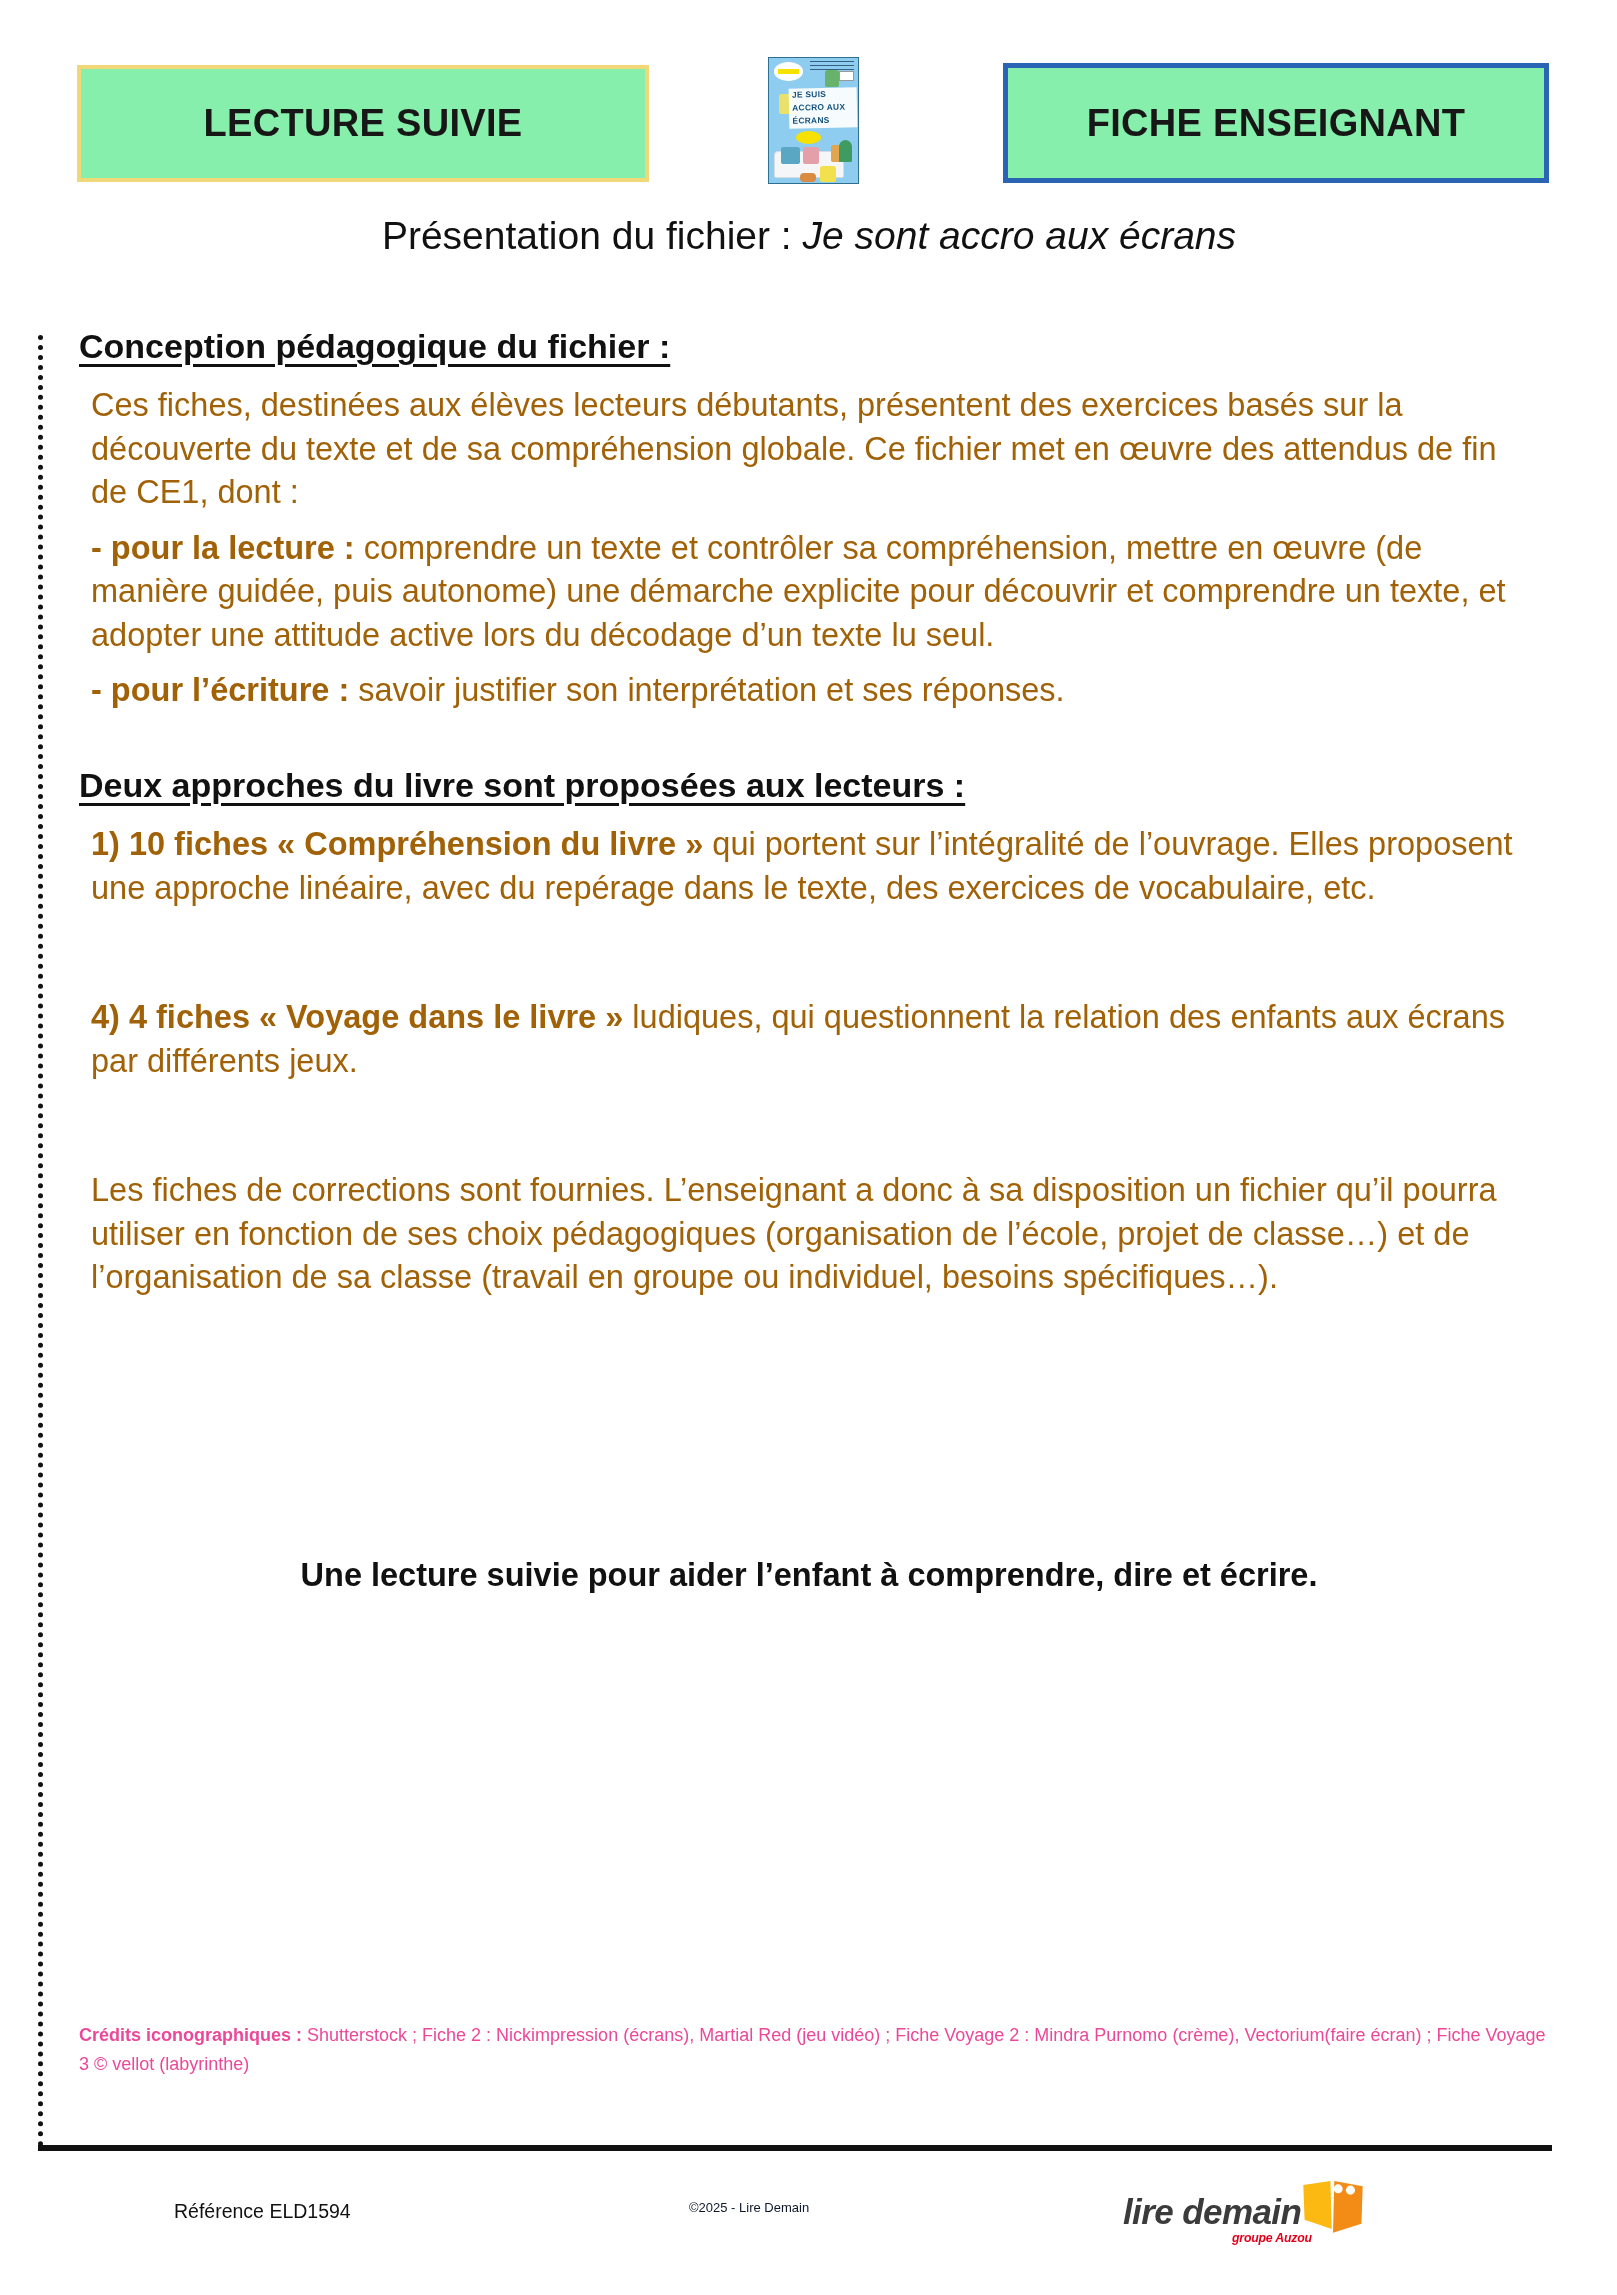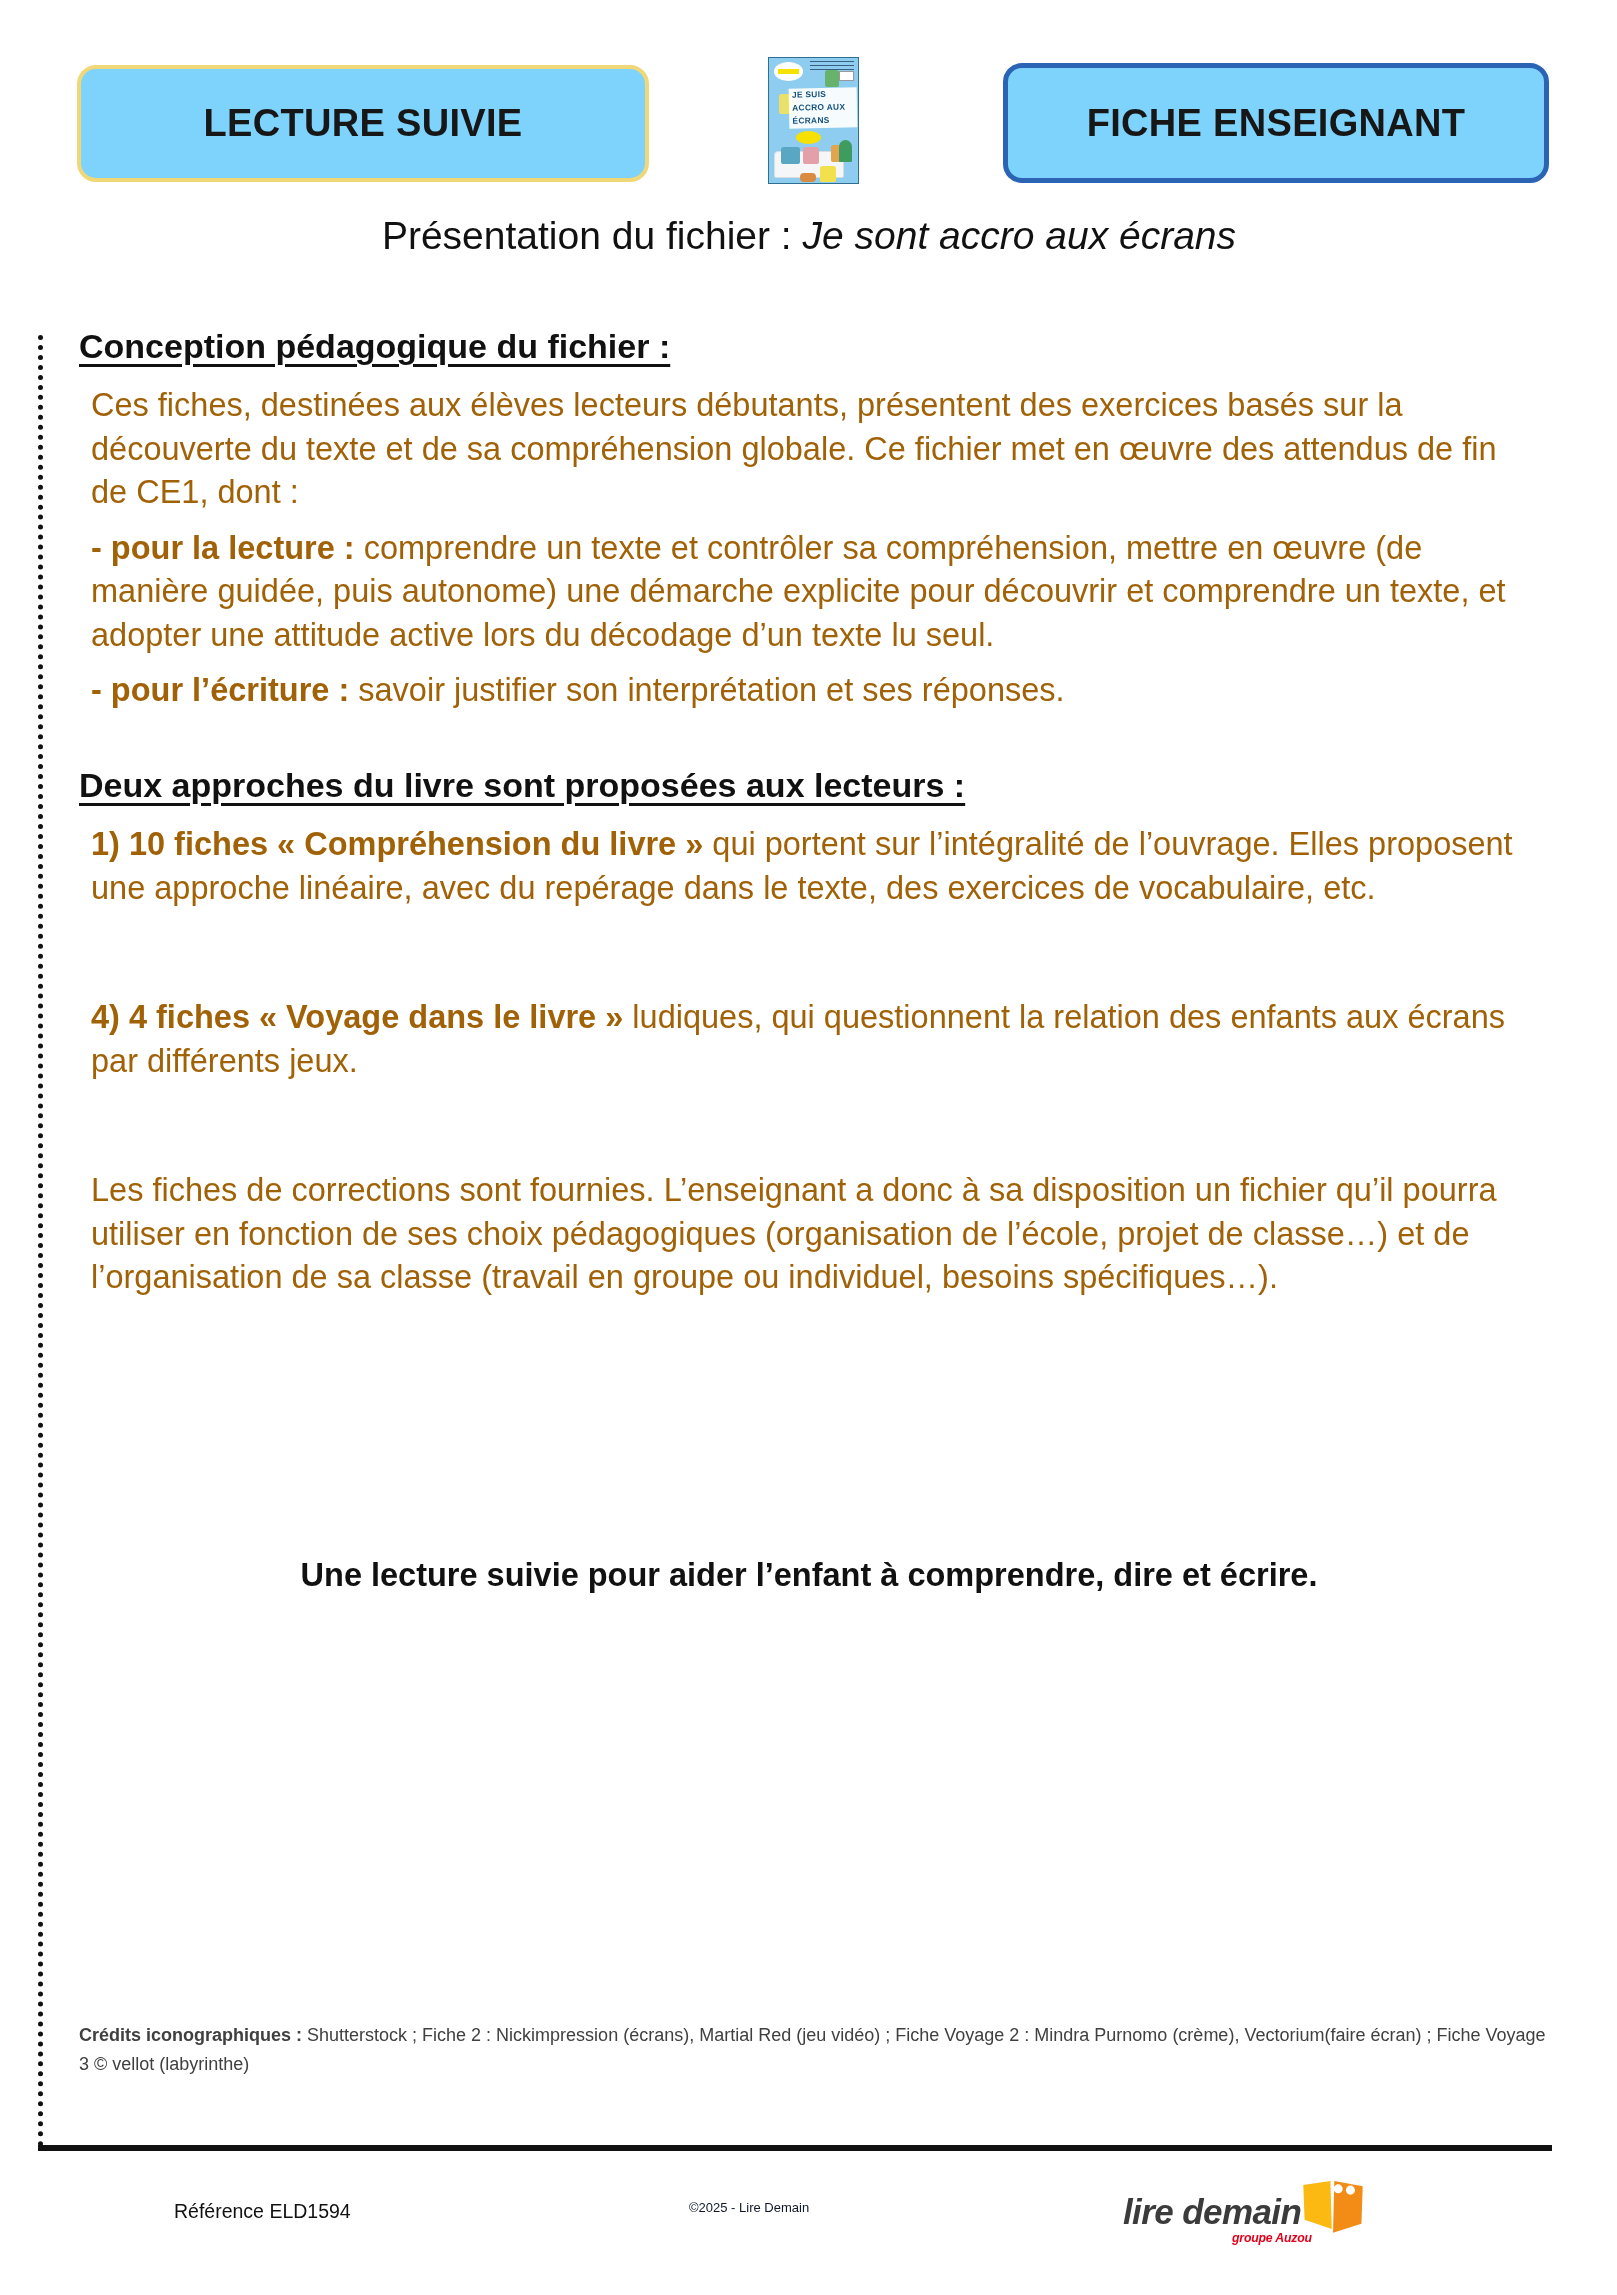--- a/index.html
+++ b/index.html
@@ -50,22 +50,21 @@
     left: 0;
     top: 0;
     width: 1618px;
     height: 195px;
   }
   .hdr-box {
     position: absolute;
     display: flex;
     align-items: center;
     justify-content: center;
-    background: #7dd3fc;
-    border-radius: 19px;
+    background: #86efac;
   }
   .hdr-box-left {
     left: 77px;
     top: 65px;
     width: 572px;
     height: 117px;
     border: 4.5px solid #F0D878;
   }
   .hdr-box-right {
     left: 1003px;
@@ -226,21 +225,21 @@
   }
 
   
   .credits {
     position: absolute;
     left: 79px;
     top: 2021px;
     width: 1475px;
     font-size: 18px;
     line-height: 1.62;
-    color: #404040;
+    color: #ec4899;
   }
 
   
   .footer {
     position: absolute;
     left: 0;
     top: 2180px;
     width: 1340px;
     height: 104px;
   }

